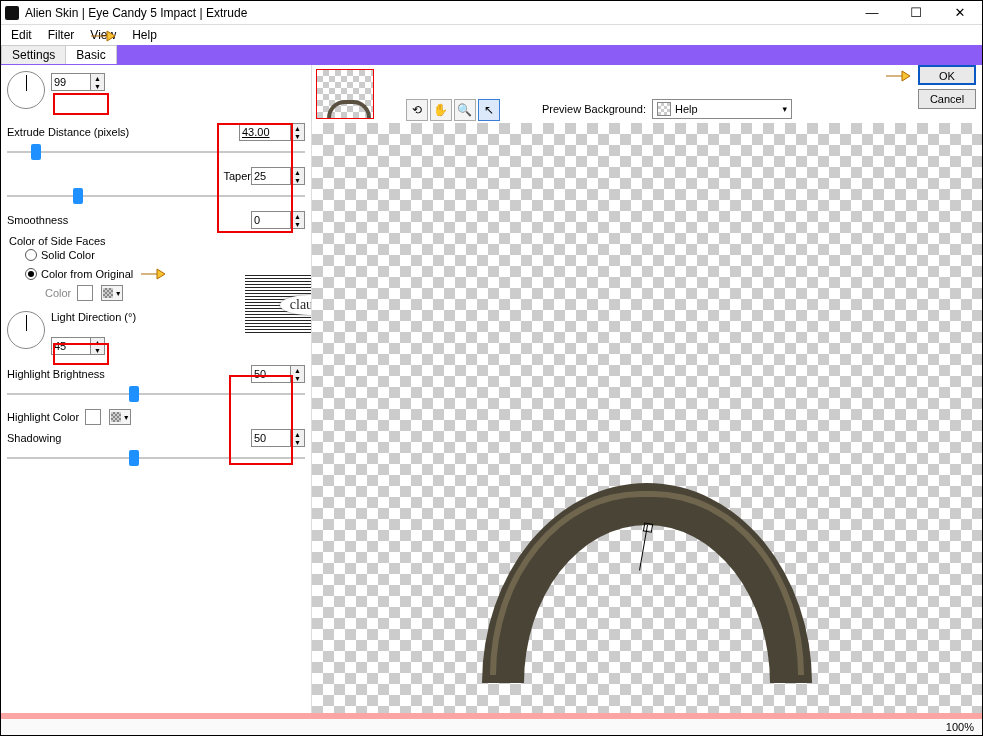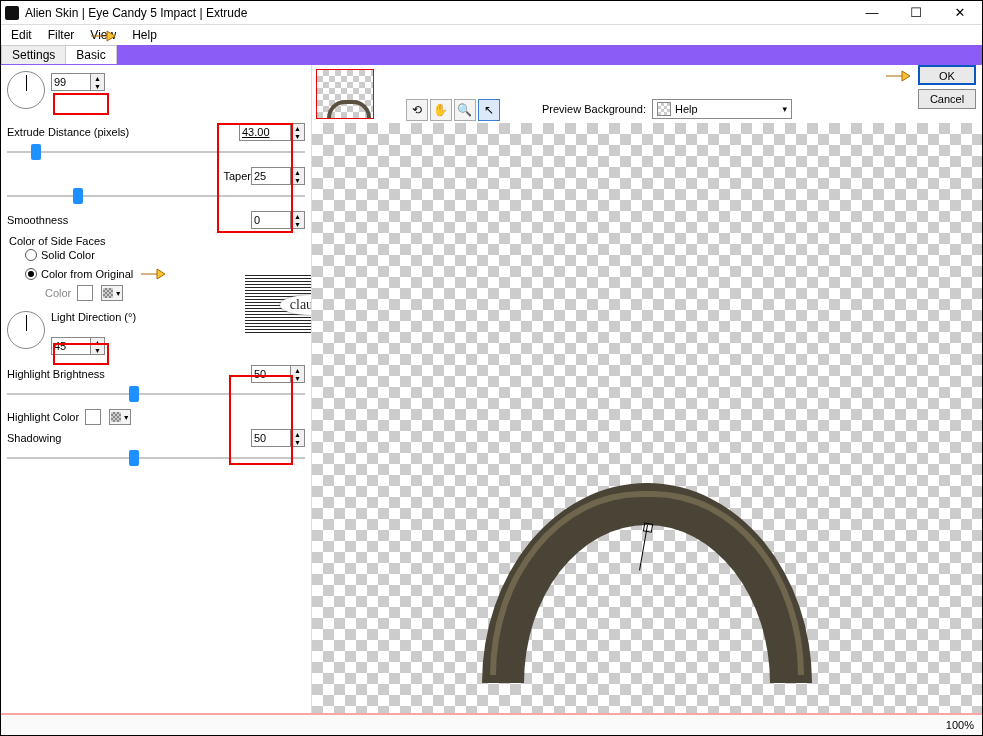--- a/index.html
+++ b/index.html
@@ -73,21 +73,21 @@
 
 
 .preview { flex:1; position:relative; background: repeating-conic-gradient(#ccc 0 25%, #fff 0 50%) 0 0/22px 22px; overflow:hidden; }
 .arch { position:absolute; left:50%; bottom:30px; transform:translateX(-50%); width:330px; height:200px; }
 .arch .outer { position:absolute; inset:0; border: 42px solid #4a4436; border-bottom:none; border-radius: 330px 330px 0 0 / 400px 400px 0 0; }
 .arch .inner { position:absolute; inset: 8px; border: 6px solid #7a6f55; border-bottom:none; border-radius: 320px 320px 0 0 / 390px 390px 0 0; opacity:0.8; }
 .arch .needle { position:absolute; left:50%; top:42px; width:1px; height:46px; background:#000; transform: rotate(10deg); transform-origin: top center; }
 .arch .needle::before { content:""; position:absolute; top:-2px; left:-3px; width:7px; height:7px; border:1px solid #000; }
 
 
-.statusbar { position:absolute; bottom:0; left:0; right:0; height:22px; border-top:2px solid #fca5a5; display:flex; align-items:center; justify-content:flex-end; padding:0 8px; font-size:11px; background:#fafafa; }
+.statusbar { position:absolute; bottom:0; left:0; right:0; height:22px; border-top:6px solid #fca5a5; display:flex; align-items:center; justify-content:flex-end; padding:0 8px; font-size:11px; background:#fafafa; }
 
 
 .hand { position:absolute; width:28px; height:18px; pointer-events:none; }
 .hand svg { width:100%; height:100%; }
 
 
 .watermark { position:absolute; left: 244px; top: 210px; width: 130px; height: 60px; background: repeating-linear-gradient(#000 0 1px, #fff 1px 3px); display:flex; align-items:center; justify-content:center; opacity:0.85; }
 .watermark .inner { background:#fff; border-radius:50%; padding: 2px 10px; font-family: cursive; font-size:14px; filter: drop-shadow(0 0 1px #555); }
 
 .section-title { font-size:11px; margin: 6px 0 2px 2px; }

